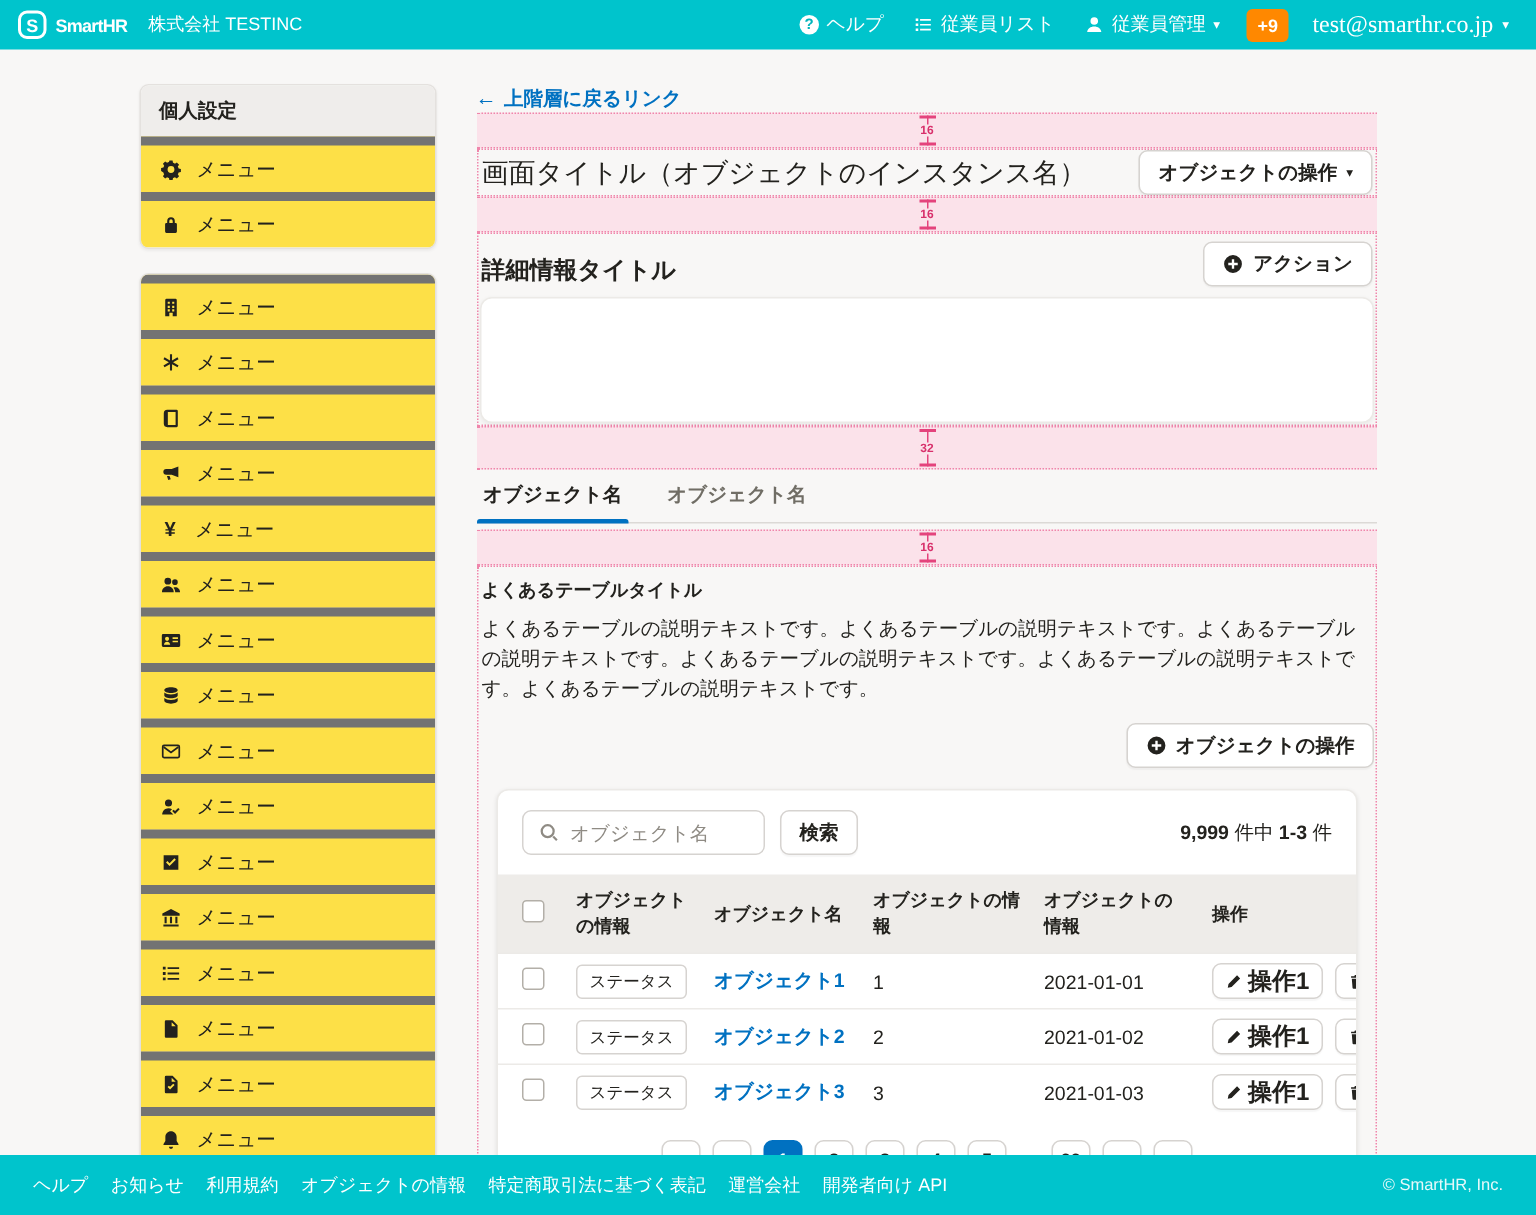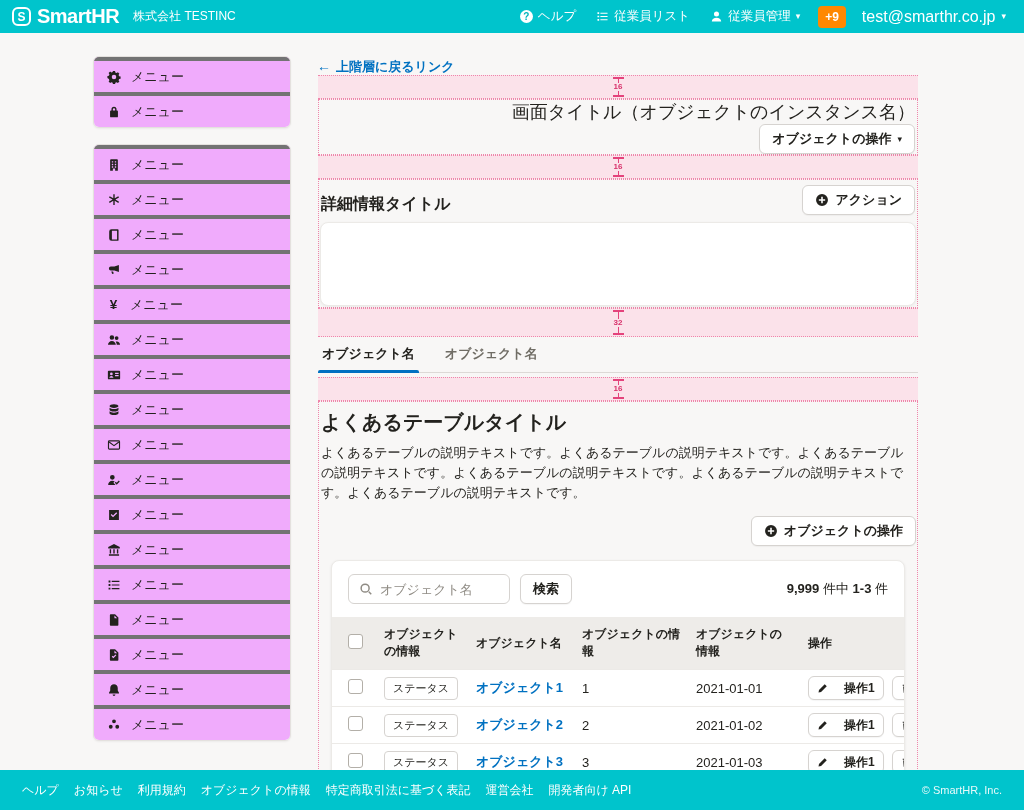--- a/index.html
+++ b/index.html
@@ -6,79 +6,79 @@
   html,body { width:1024px; height:810px; overflow:hidden; }
   body { background:#f8f7f6; font-family:"Liberation Sans","DejaVu Sans",sans-serif; color:#23221e; }
   .app { position:relative; width:1024px; height:810px; }
 
   
   .header { position:absolute; top:0; left:0; right:0; height:33px; background:#00c4cc; color:#fff;
             display:flex; align-items:center; padding:0 18px 0 12px; z-index:5; }
   .logo { display:flex; align-items:center; gap:6px; cursor:pointer; }
   .logo-mark { width:19px; height:19px; border:2.4px solid #fff; border-radius:6px; display:flex;
                align-items:center; justify-content:center; font-weight:bold; font-size:12px; }
-  .logo-text { font-size:20px; font-weight:bold; letter-spacing:-0.5px; }
+  .logo-text { font-size:12px; font-weight:bold; letter-spacing:-0.5px; }
   .company { font-size:12px; margin-left:14px; }
   .header-nav { margin-left:auto; display:flex; align-items:center; gap:20px; font-size:12.5px; }
   .nav-item { display:flex; align-items:center; gap:5px; cursor:pointer; white-space:nowrap; }
   .qcircle { width:13px; height:13px; border-radius:50%; background:#fff; color:#00b5bc; font-size:10px;
              font-weight:bold; display:inline-flex; align-items:center; justify-content:center; }
   .badge { background:#ff8800; color:#fff; font-size:12px; font-weight:bold; padding:4px 7px; border-radius:4px; }
-  .account { display:flex; align-items:center; gap:6px; cursor:pointer; }
+  .account { display:flex; align-items:center; gap:6px; cursor:pointer;font-family:Liberation Serif, serif; }
   .caret { font-size:9px; line-height:1; }
   .icon { display:inline-flex; align-items:center; justify-content:center; }
   .gicon { display:inline-flex; width:15px; justify-content:center; font-weight:bold; font-size:13.5px; line-height:1; }
 
   
   .sidebar { position:absolute; left:93px; top:56px; width:198px; }
   .side-group { background:#fff; border:1px solid #e4e1de; border-radius:6px; overflow:hidden;
                 margin-bottom:16px; box-shadow:0 1px 2px rgba(0,0,0,.05); }
   .side-head { background:#efedeb; padding:8px 12px; font-size:13px; font-weight:bold; }
   .side-item { display:flex; align-items:center; gap:9px; padding:8px 12px; font-size:13px;
-               border-top:4px solid #737373; cursor:pointer; background:#f0abfc; line-height:15px; }
+               border-top:6px solid #737373; cursor:pointer; background:#fde047; line-height:15px; }
   .side-item .icon { width:16px; color:#23221e; }
 
   
   .main { position:absolute; left:318px; top:57px; width:600px; }
   .back-link { color:#0071c1; font-size:13px; font-weight:bold; display:inline-flex; align-items:center;
                gap:6px; margin-bottom:2px; cursor:pointer; line-height:13px; }
   .back-link .gicon { font-size:14px; width:12px; }
 
   
   .gap { position:relative; background:#fbe2ea; border-top:1px dotted #ef86ab; border-bottom:1px dotted #ef86ab; }
   .gap-16 { height:24px; } .gap-24 { height:21px; } .gap-32 { height:29px; }
   .gap .rule { position:absolute; left:50%; top:1px; bottom:1px; width:1.4px; background:#e4437c; }
   .gap .rule::before,.gap .rule::after { content:""; position:absolute; left:-5px; width:11px; height:1.6px; background:#e4437c; }
   .gap .rule::before { top:0; } .gap .rule::after { bottom:0; }
   .gap .num { position:absolute; left:50%; top:50%; transform:translate(-50%,-50%); font-size:8px;
               font-weight:bold; color:#d8306b; background:#fbe2ea; padding:0 1px; line-height:1; }
 
   .annot { border:1px dotted #ef86ab; }
 
-  .title-row { display:flex; align-items:flex-end; justify-content:space-between; min-height:30px; padding:0 2px;flex-direction:column; }
+  .title-row { display:flex; align-items:center; justify-content:space-between; min-height:30px; padding:0 2px; }
   .page-title { font-size:18px; font-weight:normal; }
   .btn { display:inline-flex; align-items:center; gap:6px; background:#fff; border:1px solid #d6d3d0;
          border-radius:6px; font-weight:bold; font-size:13px; color:#23221e; padding:0 12px; height:30px;
          cursor:pointer; box-shadow:0 1px 1px rgba(0,0,0,.04); font-family:inherit; white-space:nowrap; }
-  .btn-sm { height:24px; font-size:12px; padding:0 8px; gap:16px; }
+  .btn-sm { height:24px; font-size:16px; padding:0 8px; gap:4px; }
   .desc { font-size:13px; line-height:1.55; padding:3px 2px; }
 
   .detail-head { display:flex; align-items:flex-end; justify-content:space-between; padding:5px 2px 7px; }
   .detail-title { font-size:16px; }
   .detail-body { background:#fff; border:1px solid #eceae7; border-radius:8px; height:84px;
                  box-shadow:0 1px 3px rgba(0,0,0,.06); margin:0 1px 1px; }
 
   .tabs { display:flex; gap:26px; border-bottom:1px solid #dcd9d6; padding:6px 2px 0; margin-bottom:4px; }
   .tab { font-size:13px; font-weight:bold; color:#706d65; padding:2px 2px 9px; position:relative; cursor:pointer; }
   .tab.active { color:#23221e; }
   .tab.active::after { content:""; position:absolute; left:-2px; right:-2px; bottom:-1px; height:3px;
                        background:#0071c1; border-radius:2px 2px 0 0; }
 
   .table-section { padding:2px 0 10px; }
-  .section-title { font-size:20px; padding:5px 2px 2px; }
+  .section-title { font-size:12px; padding:5px 2px 2px; }
   .section-desc { font-size:13px; line-height:1.55; padding:5px 2px; }
   .add-row { display:flex; justify-content:flex-end; padding:8px 1px 14px; }
   .table-card { background:#fff; border:1px solid #eceae7; border-radius:8px; margin:0 12px;
                 box-shadow:0 1px 3px rgba(0,0,0,.08); overflow:hidden; }
   .search-row { display:flex; align-items:center; padding:13px 16px; }
   .search-box { display:flex; align-items:center; gap:7px; border:1px solid #d6d3d0; border-radius:6px;
                 height:30px; padding:0 10px; width:162px; background:#fff; color:#8f8b84; }
   .search-box input { border:0; outline:0; width:100%; font-size:13px; color:#23221e; font-family:inherit; background:transparent; }
   .search-box input::placeholder { color:#8f8b84; }
   .search-btn { margin-left:10px; }
@@ -148,20 +148,21 @@
     <span class="badge">+9</span>
     <div style="width:16px"></div>
     <div class="account">
       <span>test@smarthr.co.jp</span>
       <span class="caret">▾</span>
     </div>
   </div>
 
   <div class="sidebar">
       <div class="side-group">
+        <div class="side-head">個人設定</div>
         <div class="side-item">
           <span class="icon">
             <svg width="14" height="14" viewBox="0 0 16 16" fill="currentColor" aria-hidden="true">
               <path fill-rule="evenodd" d="M6.8 1.2h2.4l.33 1.75a5.3 5.3 0 0 1 1.42.59l1.5-.95 1.7 1.7-.95 1.5c.26.44.46.92.59 1.42l1.75.33v2.4l-1.75.33a5.3 5.3 0 0 1-.59 1.42l.95 1.5-1.7 1.7-1.5-.95a5.3 5.3 0 0 1-1.42.59l-.33 1.75H6.8l-.33-1.75a5.3 5.3 0 0 1-1.42-.59l-1.5.95-1.7-1.7.95-1.5a5.3 5.3 0 0 1-.59-1.42L.46 9.2V6.8l1.75-.33c.13-.5.33-.98.59-1.42l-.95-1.5 1.7-1.7 1.5.95c.44-.26.92-.46 1.42-.59L6.8 1.2ZM8 5.4A2.6 2.6 0 1 0 8 10.6 2.6 2.6 0 0 0 8 5.4Z"></path>
             </svg>
           </span>
           <span>メニュー</span>
         </div>
         <div class="side-item">
           <span class="icon">

